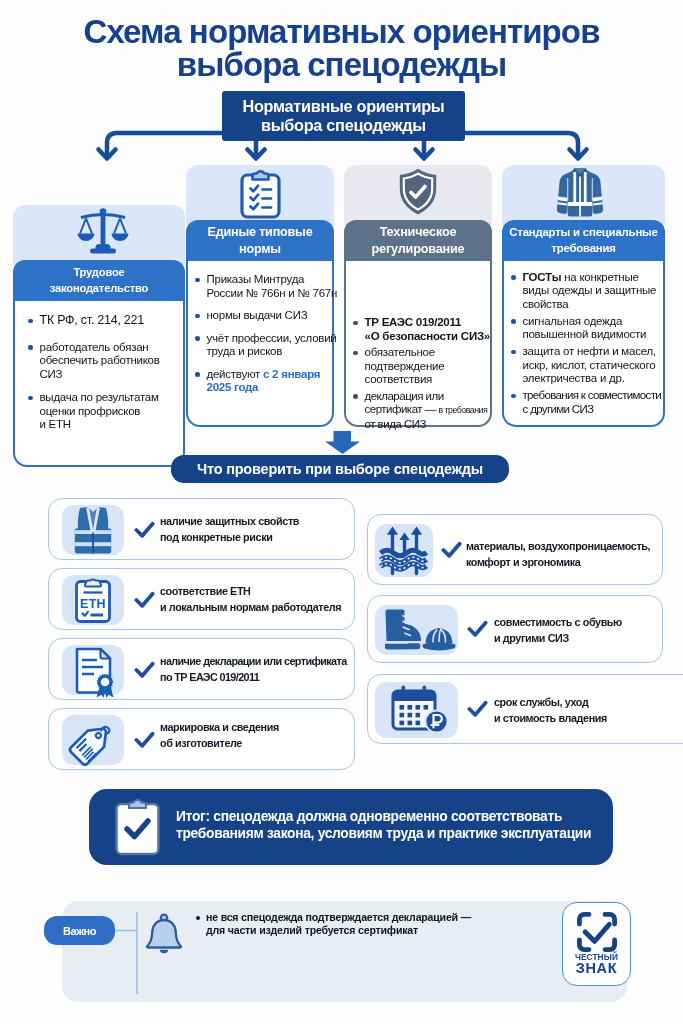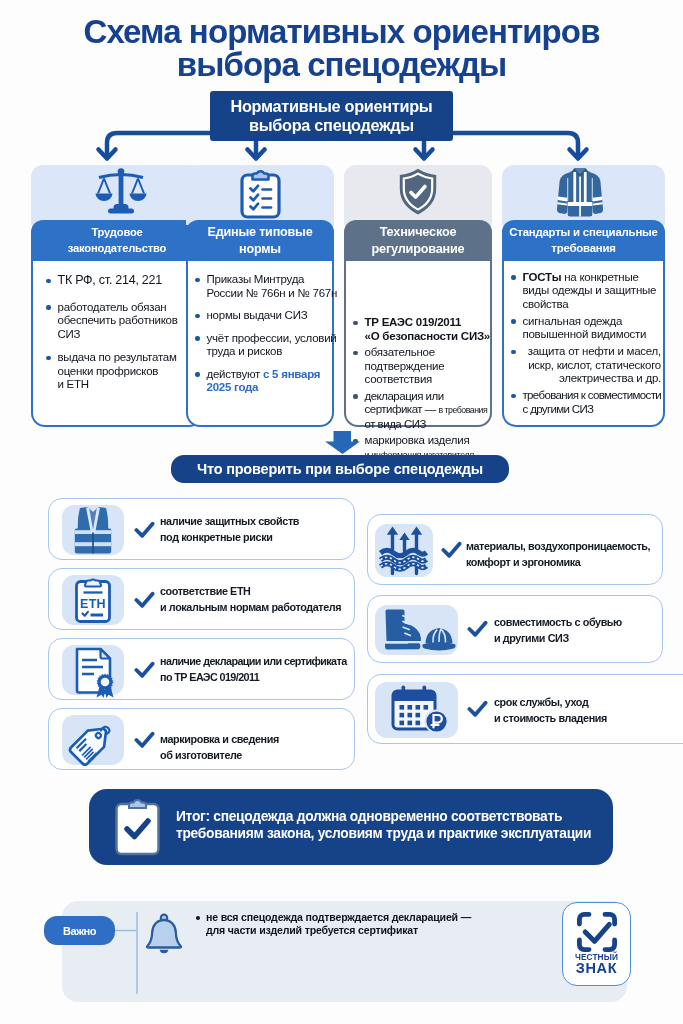--- a/index.html
+++ b/index.html
@@ -1,20 +1,20 @@
 <!DOCTYPE html>
 <html lang="ru"><head>
 <meta charset="utf-8">
 <style>
   html,body{margin:0;padding:0;}
   body{font-family:"Liberation Sans",sans-serif;background:#fff;}
   #page{position:relative;width:683px;height:1024px;background:#fdfdfe;overflow:hidden;}
   .abs{position:absolute;}
   .title{left:0;top:15px;width:683px;text-align:center;font-size:33px;line-height:33px;font-weight:700;color:#15418f;letter-spacing:-0.9px;}
-  .topbox{left:210px;top:91px;width:243px;height:50px;background:#164388;border-radius:3px;color:#fff;font-weight:700;font-size:16.3px;line-height:19.5px;text-align:center;display:flex;align-items:center;justify-content:center;z-index:3;letter-spacing:-0.3px;}
+  .topbox{left:222px;top:91px;width:243px;height:50px;background:#164388;border-radius:3px;color:#fff;font-weight:700;font-size:16.3px;line-height:19.5px;text-align:center;display:flex;align-items:center;justify-content:center;z-index:3;letter-spacing:-0.3px;}
   .col{top:165px;height:262px;border-radius:12px 12px 14px 14px;}
   .iconarea{position:absolute;left:0;top:0;width:100%;height:60px;border-radius:12px 12px 0 0;display:flex;align-items:flex-start;justify-content:center;padding-top:3px;box-sizing:border-box;}
   .colhead{position:absolute;left:0;top:55px;width:100%;height:41px;border-radius:12px 12px 0 0;color:#fff;font-weight:700;font-size:11.6px;line-height:15.8px;text-align:center;display:flex;align-items:center;justify-content:center;box-sizing:border-box;letter-spacing:-0.2px;}
   .colbody{position:absolute;left:0;top:96px;width:100%;height:166px;background:#fff;border-radius:0 0 14px 14px;box-sizing:border-box;}
   .blue .iconarea{background:#dbe7f8;}
   .blue .colhead{background:#2e72c8;}
   .blue .colbody{border:2px solid #2e72c8;border-top:none;}
   .slate .iconarea{background:#e7e9ee;}
   .slate .colhead{background:#5d7289;}
   .slate .colbody{border:2px solid #5d7289;border-top:none;}
@@ -52,21 +52,21 @@
     <path d="M424 48 L424 70" fill="none" stroke="#164d9b" stroke-width="4.5"></path>
     <g fill="none" stroke="#164d9b" stroke-width="4.5" stroke-linecap="round" stroke-linejoin="round">
       <path d="M98.5 64.5 L107 73.5 L115.5 64.5"></path>
       <path d="M247.5 64.5 L256 73.5 L264.5 64.5"></path>
       <path d="M415.5 64.5 L424 73.5 L432.5 64.5"></path>
       <path d="M569.5 64.5 L578 73.5 L586.5 64.5"></path>
     </g>
   </svg>
   <div class="abs topbox">Нормативные ориентиры<br>выбора спецодежды</div>
 
-  <div class="abs col blue" style="left:31px;width:172px;">
+  <div class="abs col blue" style="left:13px;width:172px;margin-top:40px;">
     <div class="iconarea">
         <svg width="52" height="46" viewBox="0 0 52 46" style="margin-left:8px;">
  <g fill="none" stroke="#1d5cb4">
    <path d="M4 9.5 Q26 3.5 48 9.5" stroke-width="3.2"></path>
    <path d="M9 10.5 L3 25.5 M9 10.5 L15 25.5" stroke-width="2"></path>
    <path d="M43 10.5 L37 25.5 M43 10.5 L49 25.5" stroke-width="2"></path>
  </g>
  <g fill="#1d5cb4">
    <circle cx="26" cy="3.6" r="3.3"></circle>
    <rect x="23.6" y="4" width="4.8" height="35" rx="2.4"></rect>
@@ -101,40 +101,39 @@
             <path d="M22.5 39.5 h8.5"></path>
   </g>
 </svg>
       </div>
     <div class="colhead" style="font-size:12.6px;line-height:16.5px;">Единые типовые<br>нормы</div>
     <div class="colbody">
         <ul class="cb" style="padding-top:12px;font-size:10.4px;letter-spacing:-0.3px;">
       <li>Приказы Минтруда<br>России № 766н и № 767н</li>
       <li>нормы выдачи СИЗ</li>
       <li>учёт профессии, условий<br>труда и рисков</li>
-      <li>действуют <span class="bluetxt">с 5 января</span><br><span class="bluetxt">2025 года</span></li>
+      <li>действуют <span class="bluetxt">с 2 января</span><br><span class="bluetxt">2025 года</span></li>
     </ul>
       </div>
   </div>
 
   <div class="abs col slate" style="left:344px;width:148px;">
     <div class="iconarea">
         <svg width="40" height="49" viewBox="0 0 40 49">
   <path d="M20 0.8 C14.5 4.6 8 6.4 1.8 6.9 v13.8 c0 11.8 7.2 20.4 18.2 25.7 11-5.3 18.2-13.9 18.2-25.7 V6.9 C32 6.4 25.5 4.6 20 0.8 z" fill="#52677f"></path>
   <path d="M20 5.6 C15.5 8.4 10.5 9.9 5.8 10.5 v10 c0 9.6 5.8 16.6 14.2 21.1 8.4-4.5 14.2-11.5 14.2-21.1 v-10 C29.5 9.9 24.5 8.4 20 5.6 z" fill="none" stroke="#fff" stroke-width="2.2"></path>
   <path d="M13 24.5 l4.6 4.6 l9.4-10.6" stroke="#fff" stroke-width="3.6" fill="none" stroke-linecap="round" stroke-linejoin="round"></path>
 </svg>
       </div>
     <div class="colhead" style="font-size:12.7px;line-height:16.5px;">Техническое<br>регулирование</div>
     <div class="colbody">
         <ul class="cb" style="padding-top:11px;font-size:10.8px;line-height:12.6px;letter-spacing:-0.35px;margin-top:44px;">
       <li style="font-weight:700;margin-bottom:3px;">ТР ЕАЭС 019/2011<br>«О безопасности СИЗ»</li>
       <li style="margin-bottom:3px;">обязательное<br>подтверждение<br>соответствия</li>
       <li style="margin-bottom:3px;letter-spacing:-0.5px;">декларация или<br>сертификат — <span class="sm">в требования</span><br>от вида СИЗ</li>
-      <li>маркировка изделия<br><span class="sm">и информация изготовителя</span></li>
     </ul>
       </div>
   </div>
 
   <div class="abs col blue" style="left:502px;width:163px;">
     <div class="iconarea">
         <svg width="46" height="49" viewBox="0 0 46 49" style="transform:scaleX(1.14);margin-left:-7px;">
 
   <path d="M13.5 4.5 Q6.5 6.6 5.2 12.5 L2.8 40.5 Q2.6 44.2 4.9 45 L9.5 46 Q11.5 46.4 11.8 43.2 L13.2 22 Z" fill="#34679e"></path>
   <path d="M32.5 4.5 Q39.5 6.6 40.8 12.5 L43.2 40.5 Q43.4 44.2 41.1 45 L36.5 46 Q34.5 46.4 34.2 43.2 L32.8 22 Z" fill="#34679e"></path>
@@ -157,21 +156,21 @@
   <path d="M3.2 34.2 L11.6 35.5 L11.52 37.5 L3.06 36.2 Z" fill="#fff"></path>
   <path d="M42.4 28.4 L34.1 29.8 L34.3 33.4 L42.65 32.1 Z" fill="#fff"></path>
   <path d="M42.8 34.2 L34.4 35.5 L34.48 37.5 L42.94 36.2 Z" fill="#fff"></path>
 </svg>
       </div>
     <div class="colhead" style="font-size:11.4px;">Стандарты и специальные<br>требования</div>
     <div class="colbody">
         <ul class="cb" style="padding-top:9.5px;font-size:10.5px;line-height:12.7px;letter-spacing:-0.35px;">
       <li style="margin-bottom:3.5px;"><b>ГОСТы</b> на конкретные<br>виды одежды и защитные<br>свойства</li>
       <li style="margin-bottom:3.5px;">сигнальная одежда<br>повышенной видимости</li>
-      <li style="margin-bottom:3.5px;text-align:right;">защита от нефти и масел,<br>искр, кислот, статического<br>электричества и др.</li>
+      <li style="margin-bottom:3.5px;">защита от нефти и масел,<br>искр, кислот, статического<br>электричества и др.</li>
       <li style="letter-spacing:-0.65px;">требования к совместимости<br>с другими СИЗ</li>
     </ul>
       </div>
   </div>
 
   <svg class="abs" style="left:325px;top:431px;" width="35" height="23" viewBox="0 0 35 23">
     <path d="M8.5 0 h17.5 v10.5 h9 L17.5 23 L0 10.5 h8.5 z" fill="#2767b8"></path>
   </svg>
   <div class="abs secbar">Что проверить при выборе спецодежды</div>
 
@@ -235,21 +234,21 @@
    <circle cx="37.5" cy="29" r="2.5" fill="none" stroke="#1d5cb4" stroke-width="2.2"></circle>
    <path d="M13 22.5 h13.5 M13 26.5 h10" stroke="#1d5cb4" stroke-width="2.2"></path>
    <path d="M12 31.5 h12 M12 34.3 h12 M12 37.1 h10.5 M12 39.9 h12" stroke="#1d5cb4" stroke-width="1.6"></path>
  </g>
  <path d="M37 16.5 q3.5-6 7.4-2.4 q2.6 3-1.2 5.4" fill="none" stroke="#1d5cb4" stroke-width="2.2" stroke-linecap="round"></path>
 </svg>
       </div>
     <svg class="chk" style="left:85px;top:22px;" width="21" height="18" viewBox="0 0 23 20">
         <path d="M2.5 10 L9 16.5 L20.5 3" fill="none" stroke="#1c4f9e" stroke-width="4.2" stroke-linecap="round" stroke-linejoin="round"></path>
       </svg>
-    <div class="cardtxt" style="left:111px;top:23px;">маркировка и сведения<br>об изготовителе</div>
+    <div class="cardtxt" style="left:111px;top:11px;">маркировка и сведения<br>об изготовителе</div>
   </div>
 
   <div class="card" style="left:367px;top:514px;width:296px;height:71px;">
     <div class="tile" style="left:7px;top:9px;width:58px;height:53px;">
         <svg width="54" height="52" viewBox="0 0 54 52">
   <g stroke="#1c4f9e" fill="none" stroke-linecap="round">
     <path d="M15.5 24 V8" stroke-width="3.4"></path>
     <path d="M27.5 26 V13" stroke-width="3.4"></path>
     <path d="M39.5 24 V8" stroke-width="3.4"></path>
     <path d="M15.5 41 v7.5 M39.5 41 v7.5" stroke-width="3.4"></path>

